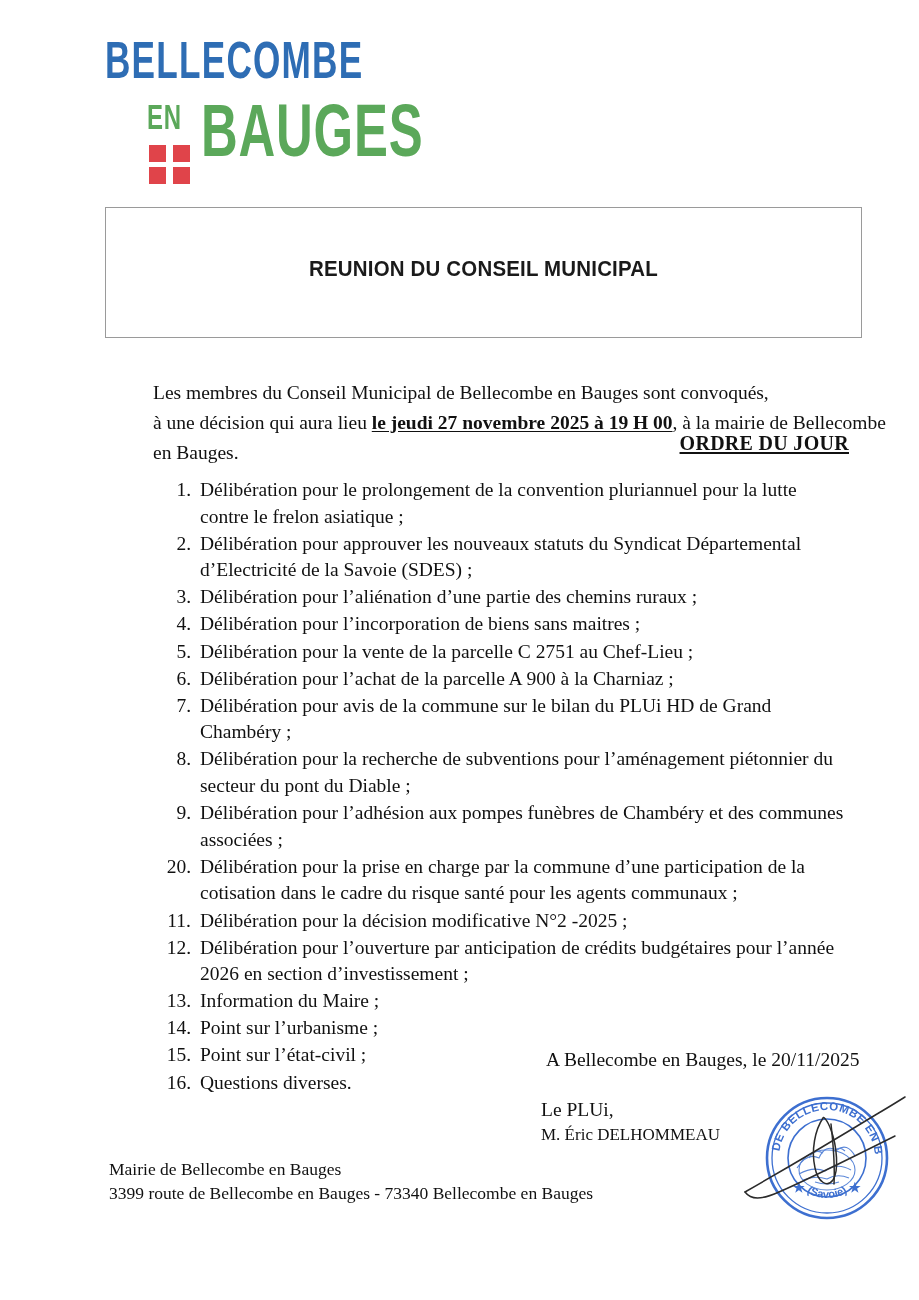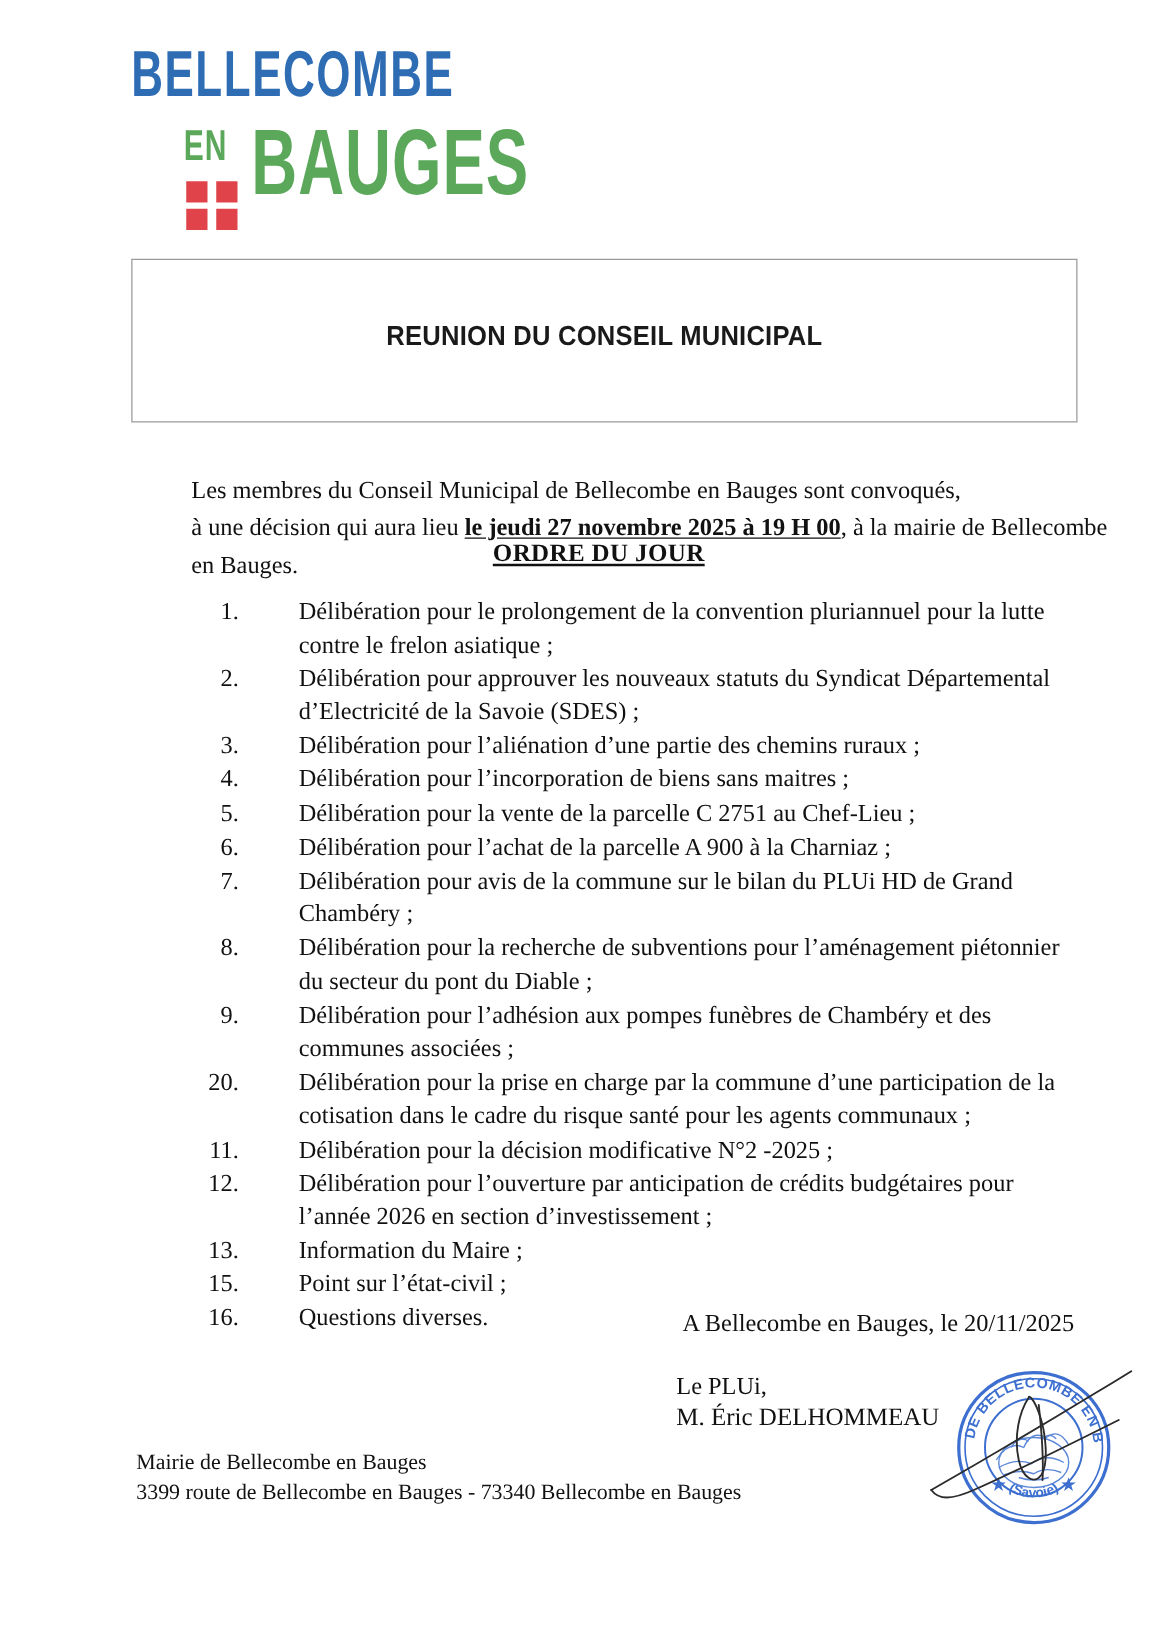--- a/index.html
+++ b/index.html
@@ -125,21 +125,21 @@
     text-decoration: underline;
     text-underline-offset: 2px;
   }
 
   
   .agenda-heading {
     position: absolute;
     left: 109px;
     top: 432px;
     width: 740px;
-    text-align: center;
+    text-align: right;
     font-size: 20px;
     font-weight: 700;
     text-decoration: underline;
     text-underline-offset: 2px;
     letter-spacing: 0.3px;
   }
 
   
   .agenda-list {
     position: absolute;
@@ -156,21 +156,20 @@
   }
   .agenda-num {
     position: absolute;
     left: 0;
     top: 0;
     width: 31px;
     text-align: right;
   }
   .agenda-txt {
     display: block;
-    margin-left: 39px;
   }
 
   
   .sig-place {
     position: absolute;
     left: 546px;
     top: 1046px;
     font-size: 19.5px;
     line-height: 27px;
     white-space: nowrap;
@@ -180,21 +179,21 @@
     left: 541px;
     top: 1096px;
     font-size: 19.5px;
     line-height: 27px;
     white-space: nowrap;
   }
   .sig-name {
     position: absolute;
     left: 541px;
     top: 1121px;
-    font-size: 20px;
+    font-size: 17px;
     line-height: 27px;
     white-space: nowrap;
   }
 
   
   .stamp {
     position: absolute;
     left: 763px;
     top: 1094px;
     width: 128px;
@@ -292,20 +291,24 @@
       <span class="agenda-num">11.</span>
       <span class="agenda-txt">Délibération pour la décision modificative N°2 -2025 ;</span>
     </div>
     <div class="agenda-item">
       <span class="agenda-num">12.</span>
       <span class="agenda-txt">Délibération pour l’ouverture par anticipation de crédits budgétaires pour l’année 2026 en section d’investissement ;</span>
     </div>
     <div class="agenda-item">
       <span class="agenda-num">13.</span>
       <span class="agenda-txt">Information du Maire ;</span>
+    </div>
+    <div class="agenda-item">
+      <span class="agenda-num">14.</span>
+      <span class="agenda-txt">Point sur l’urbanisme ;</span>
     </div>
     <div class="agenda-item">
       <span class="agenda-num">15.</span>
       <span class="agenda-txt">Point sur l’état-civil ;</span>
     </div>
     <div class="agenda-item">
       <span class="agenda-num">16.</span>
       <span class="agenda-txt">Questions diverses.</span>
     </div>
   </div>

